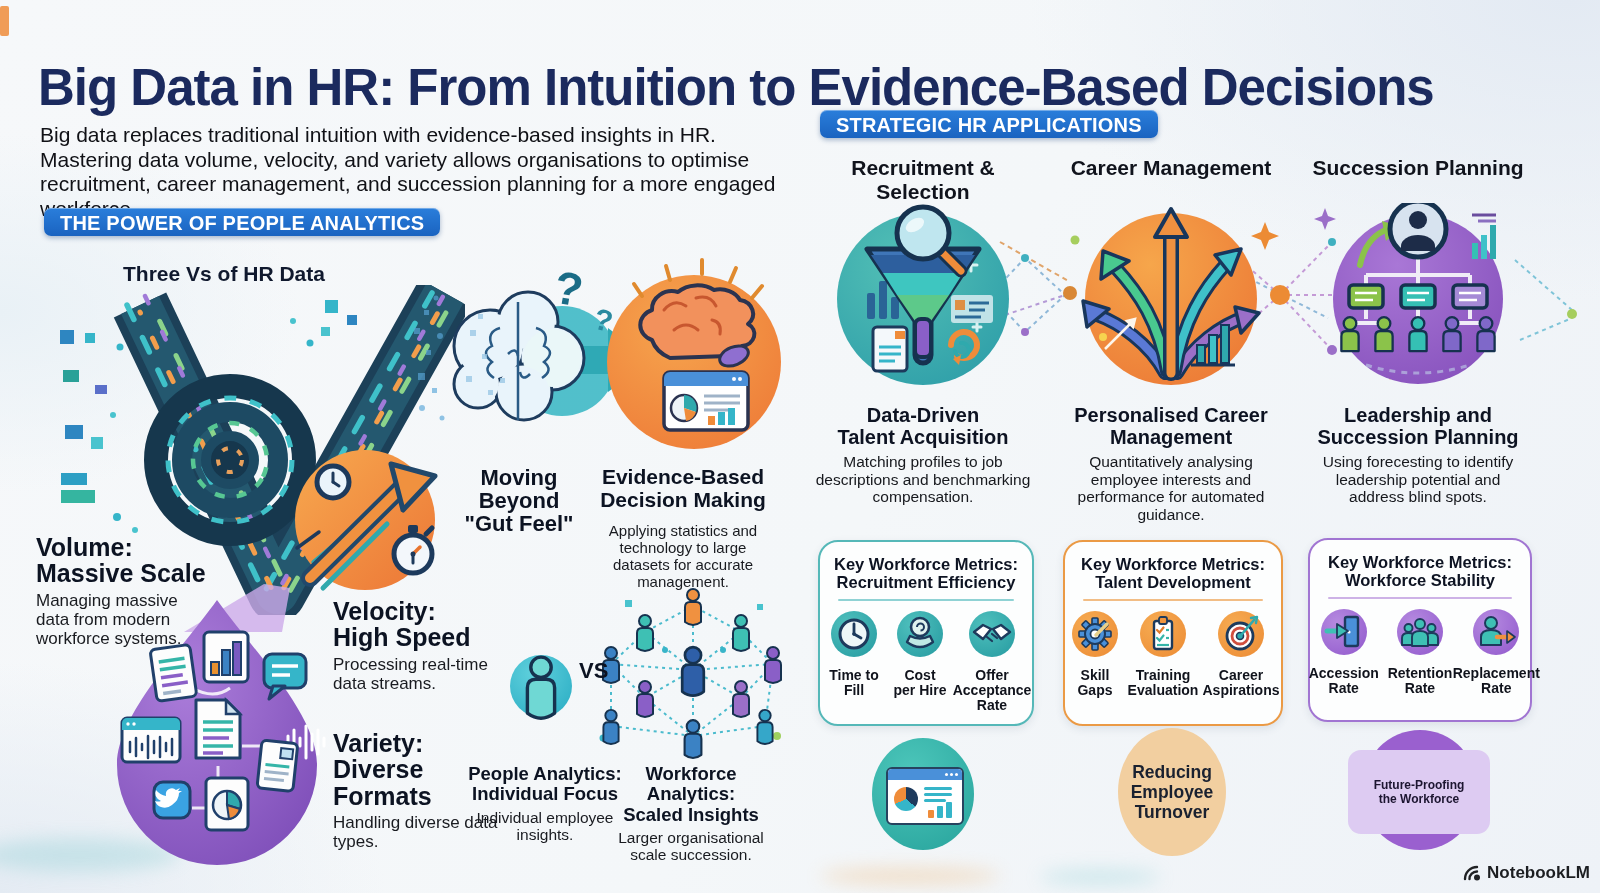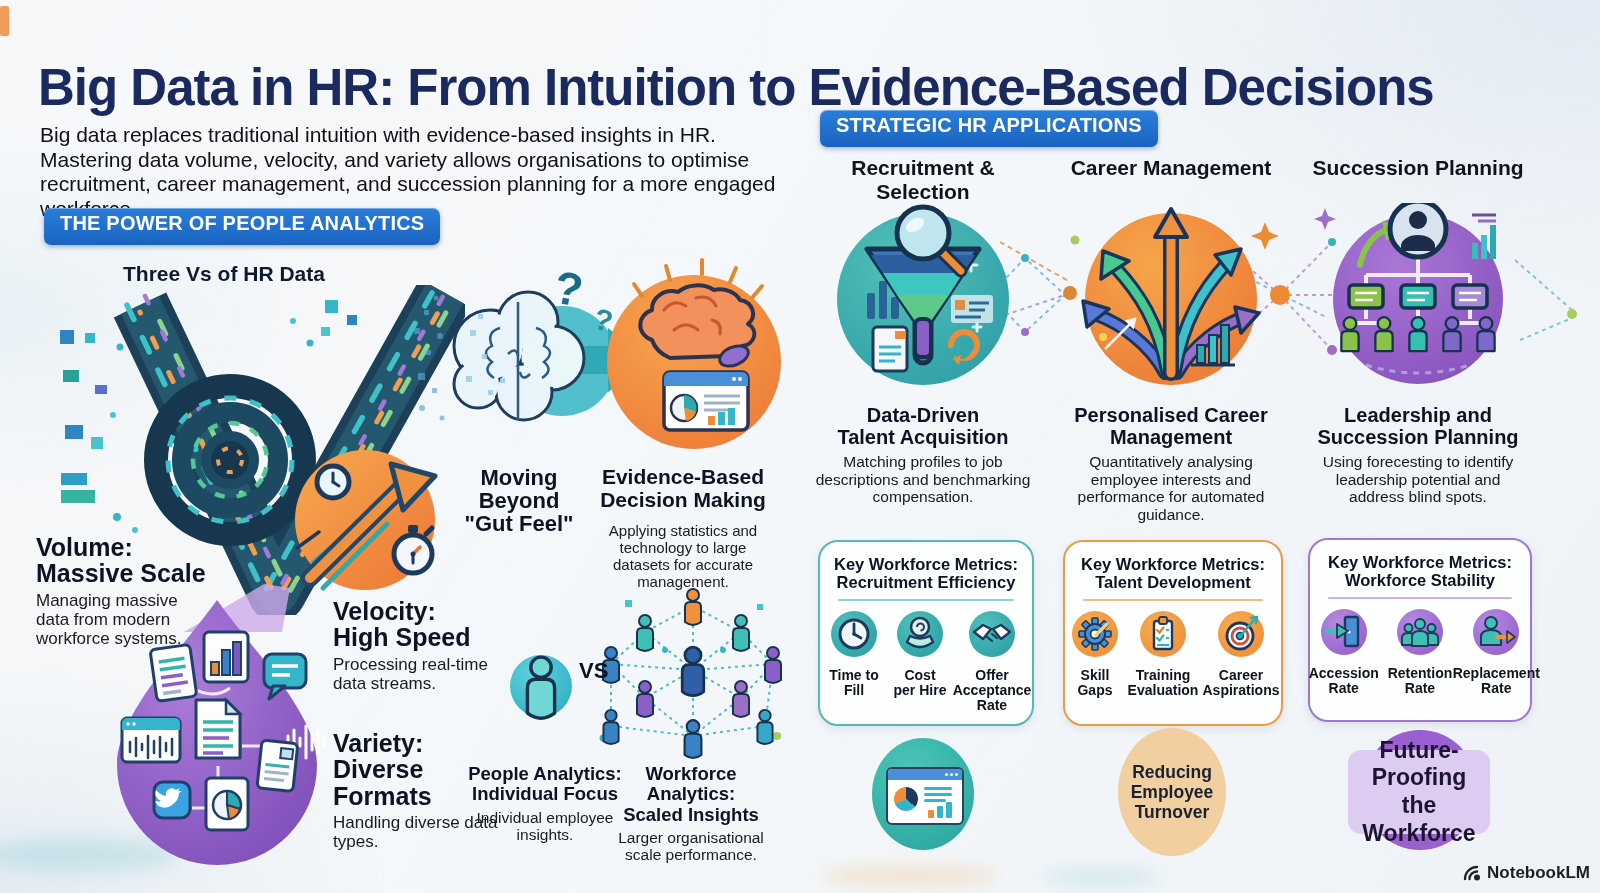--- a/index.html
+++ b/index.html
@@ -8,21 +8,21 @@
     background:
       radial-gradient(900px 500px at 98% 0%, #e3eaf3 0%, rgba(227,234,243,0) 60%),
       radial-gradient(700px 420px at 0% 100%, #e4ebf3 0%, rgba(228,237,244,0) 55%),
       radial-gradient(500px 300px at 0% 35%, #e9f1f6 0%, rgba(233,241,246,0) 60%),
       linear-gradient(120deg,#f6f8fa 0%,#f4f7f9 55%,#eef2f7 100%);
   }
   .abs{position:absolute;}
   .title{left:38px;top:24px;width:1530px;font-size:51px;font-weight:800;letter-spacing:-1px;color:#1b2a5e;}
   .intro{left:40px;top:102px;width:740px;font-size:21px;line-height:1.17;font-weight:500;color:#101116;}
   .badge{position:absolute;background:linear-gradient(#2a7edb,#1a63c0);color:#fff;font-weight:800;
-    border-radius:7px;padding:4px 16px 10px;font-size:20px;letter-spacing:.2px;
+    border-radius:7px;padding:4px 16px 1px;font-size:20px;letter-spacing:.2px;
     box-shadow:0 2px 5px rgba(20,60,120,.35), inset 0 1px 0 rgba(255,255,255,.35);}
   .badge-left{left:44px;top:208px;}
   .badge-right{left:820px;top:110px;}
   .three-vs-title{left:108px;top:262px;width:232px;text-align:center;font-size:21px;font-weight:800;color:#10192e;}
   .h-block h3{margin:0;font-size:25px;font-weight:800;line-height:1.05;color:#0c1322;white-space:pre-line;}
   .h-block p{margin:4px 0 0;font-size:17px;font-weight:500;line-height:1.12;color:#191b20;}
   .vol{left:36px;top:534px;width:175px;z-index:5;}
   .vel{left:333px;top:598px;width:168px;z-index:5;}
   .var{left:333px;top:730px;width:178px;z-index:5;}
   .gut{left:450px;top:466px;width:138px;text-align:center;font-size:22px;font-weight:800;line-height:1.05;
@@ -65,21 +65,21 @@
   .dash-dot{width:3px;height:3px;border-radius:50%;background:#fff;}
   .dash-pie{position:absolute;left:6px;top:18px;width:24px;height:24px;border-radius:50%;
     background:conic-gradient(#1d3a5c 0 130deg,#35b5c9 130deg 245deg,#ef8c3a 245deg 360deg);}
   .dash-line{position:absolute;height:2.5px;background:#35b5c9;border-radius:2px;}
   .dash-bar{position:absolute;bottom:5px;border-radius:1px;}
   .turnover{left:1118px;top:728px;width:108px;height:128px;background:#f2cfa0;display:flex;align-items:center;z-index:5;
     justify-content:center;text-align:center;font-size:17.5px;font-weight:800;line-height:1.15;color:#1a2130;white-space:pre-line;}
   .future-circ{left:1362px;top:730px;width:116px;height:120px;background:#9a60cf;z-index:4;}
   .future-rect{left:1348px;top:750px;width:142px;height:84px;background:#ddcbf2;border-radius:13px;z-index:5;
     display:flex;align-items:center;justify-content:center;text-align:center;
-    font-size:23px;font-weight:800;line-height:1.2;color:#1c1530;white-space:pre-line;}
+    font-size:12px;font-weight:800;line-height:1.2;color:#1c1530;white-space:pre-line;}
   .brand{right:10px;bottom:10px;display:flex;align-items:flex-start;gap:5px;z-index:6;}
   .brand span{font-size:17px;font-weight:600;color:#1c1e21;}
   .smudge{position:absolute;filter:blur(9px);border-radius:50%;}
   .circ-illu{position:absolute;top:203px;width:184px;height:184px;z-index:2;}
   svg{display:block;}
 </style>
 </head>
 <body>
 
 <div class="canvas">
@@ -401,21 +401,21 @@
   <div class="abs vs-label">VS</div>
 
   <div class="abs cmp pa">
     <h3>People Analytics:
 Individual Focus</h3>
     <p>Individual employee insights.</p>
   </div>
   <div class="abs cmp wa">
     <h3>Workforce Analytics:
 Scaled Insights</h3>
-    <p>Larger organisational scale performance.</p>
+    <p>Larger organisational scale succession.</p>
   </div>
 
   <div class="col-header" style="left:812px;">Recruitment &amp; Selection</div>
   <div class="col-header" style="left:1060px;">Career Management</div>
   <div class="col-header" style="left:1307px;">Succession Planning</div>
 
   <svg class="abs" style="left:980px;top:200px;z-index:1;" width="600" height="190" viewBox="0 0 600 190">
     <g fill="none" stroke-width="2">
       <path d="M10,95 L45,58 L85,95 L45,132 Z" stroke="#8fb8d8" stroke-dasharray="4 4"></path>
       <path d="M20,42 L90,82" stroke="#e0a46a" stroke-dasharray="5 4"></path>

